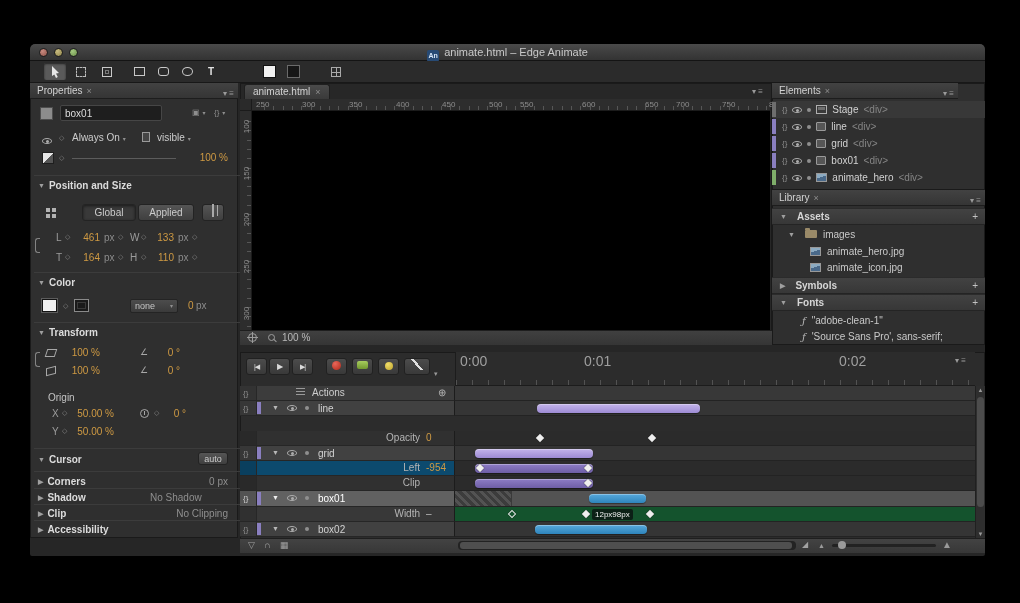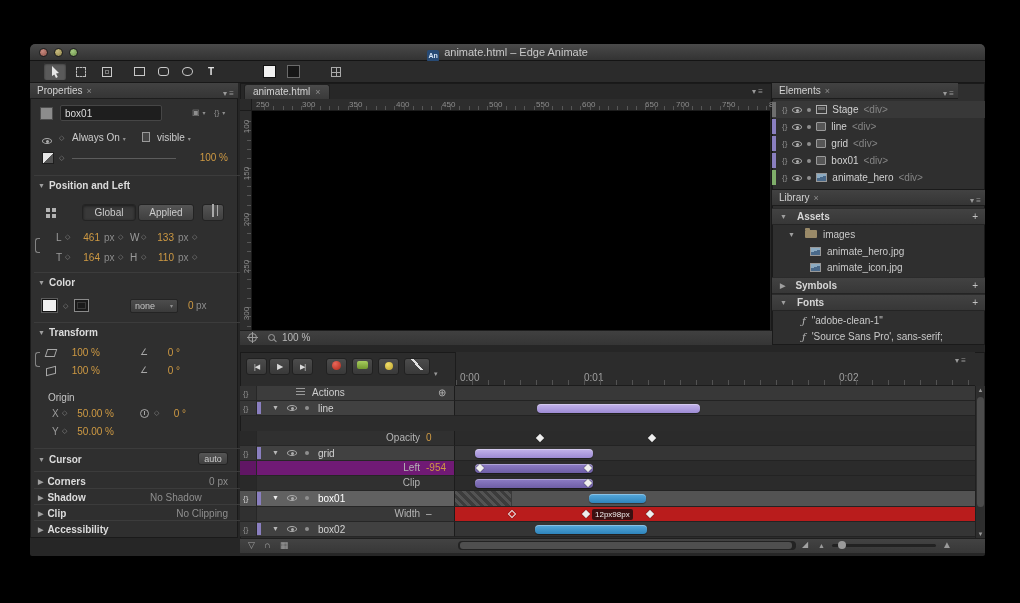--- a/index.html
+++ b/index.html
@@ -98,21 +98,21 @@
 
   
   .tlbg{position:absolute;left:210px;top:308px;width:745px;height:201px;background:#2c2c2c;border:1px solid #1a1a1a}
   .pbtn{position:absolute;top:314px;width:21px;height:17px;background:linear-gradient(#4c4c4c,#393939);border:1px solid #212121;border-radius:3px;color:#dadada;text-align:center;line-height:15px;font-size:7px;letter-spacing:-1px}
   .rec{display:inline-block;width:9px;height:9px;border-radius:50%;background:radial-gradient(circle at 35% 30%,#e8675a,#b22718);vertical-align:-1px}
   .grn{display:inline-block;width:11px;height:8px;border-radius:2px;background:linear-gradient(#a7cc5e,#72982f)}
   .blb{display:inline-block;width:8px;height:8px;border-radius:50%;background:radial-gradient(circle at 35% 30%,#f0dd6a,#c0a52c);vertical-align:-1px}
   .easeline{display:inline-block;width:14px;height:11px;background:linear-gradient(45deg,transparent 44%,#e0e0e0 44% 56%,transparent 56%)}
   .truler{position:absolute;left:425px;top:308px;width:520px;height:34px;background:#2c2c2c;border-bottom:1px solid #1c1c1c;border-left:1px solid #1c1c1c}
   .truler::after{content:"";position:absolute;left:0;right:0;bottom:0;height:5px;background:repeating-linear-gradient(to right,#525252 0 1px,transparent 1px 16px)}
-  .tlab{position:absolute;top:20px;color:#9f9f9f;font-size:10px}
+  .tlab{position:absolute;top:1px;color:#9f9f9f;font-size:14px}
   .trow{position:absolute;left:210px;width:735px}
   .tn{position:absolute;left:0;top:0;bottom:0;width:215px;border-right:1px solid #1c1c1c;border-bottom:1px solid #262626}
   .tn::before{content:"";position:absolute;left:0;top:0;bottom:0;width:16px;background:rgba(0,0,0,.14);border-right:1px solid #272727}
   .ta{position:absolute;left:215px;right:0;top:0;bottom:0;border-bottom:1px solid #232323;background-image:repeating-linear-gradient(to right,rgba(255,255,255,.025) 0 1px,transparent 1px 32px)}
   .tstripe{position:absolute;left:17px;top:1px;bottom:1px;width:4px;background:#8a7fc0}
   .ttri{position:absolute;left:32px;top:3px;color:#b8b8b8;font-size:7px}
   .teye{position:absolute;left:47px;top:4px}
   .tdot{position:absolute;left:65px;top:5px}
   .tname{position:absolute;left:78px;top:2px;color:#d2d2d2}
   .plabel{position:absolute;left:80px;width:100px;top:1px;text-align:right;color:#b5b5b5}
@@ -207,21 +207,21 @@
   <span class="abs" style="left:127px;top:88px;color:#cdcdcd"><span>visible</span><span class="caret">▾</span></span>
 
   
   <span class="abs opic" style="left:12px;top:108px"></span>
   <span class="abs dia" style="left:29px;top:110px">◇</span>
   <div class="abs" style="left:42px;top:114px;width:104px;height:1px;background:#5c5c5c"></div>
   <span class="abs val" style="left:154px;top:108px;width:44px;text-align:right">100 %</span>
 
   
   <div class="sep" style="top:131px"></div>
-  <div class="sechead" style="left:8px;top:136px"><span class="tri">▼</span><span>Position and Left</span></div>
+  <div class="sechead" style="left:8px;top:136px"><span class="tri">▼</span><span>Position and Size</span></div>
 
   <span class="quad" style="left:16px;top:164px"></span>
   <div class="btn pressed" style="left:52px;top:160px;width:54px;height:17px;line-height:16px">Global</div>
   <div class="btn" style="left:108px;top:160px;width:56px;height:17px;line-height:16px">Applied</div>
   <div class="btn" style="left:172px;top:160px;width:22px;height:17px"><span class="icon-grid" style="margin:3px auto"></span></div>
 
   <span class="chain" style="left:5px;top:194px"></span>
   
   <span class="abs lbl" style="left:26px;top:188px">L</span>
   <span class="abs dia" style="left:35px;top:189px">◇</span>
@@ -304,21 +304,21 @@
   <div class="tab" style="left:214px;top:40px"><span>animate.html</span><span class="x" style="color:#8d8d8d;margin-left:5px;font-size:9px">×</span></div>
   <span class="pmenu" style="left:722px;top:43px">▾ ≡</span>
   <div class="corner"></div>
   <div class="ruler-h">
     <span class="rlbl" style="left:4px;top:1px">250</span>
     <span class="rlbl" style="left:50px;top:1px">300</span>
     <span class="rlbl" style="left:97px;top:1px">350</span>
     <span class="rlbl" style="left:144px;top:1px">400</span>
     <span class="rlbl" style="left:190px;top:1px">450</span>
     <span class="rlbl" style="left:237px;top:1px">500</span>
-    <span class="rlbl" style="left:284px;top:1px">550</span>
+    <span class="rlbl" style="left:268px;top:1px">550</span>
     <span class="rlbl" style="left:330px;top:1px">600</span>
     <span class="rlbl" style="left:393px;top:1px">650</span>
     <span class="rlbl" style="left:424px;top:1px">700</span>
     <span class="rlbl" style="left:470px;top:1px">750</span>
     <span class="rlbl" style="left:517px;top:1px">800</span>
   </div>
   <div class="ruler-v"></div>
   <span class="rlbl" style="left:204px;top:78px;width:24px;text-align:center;transform:rotate(-90deg)">100</span>
   <span class="rlbl" style="left:204px;top:125px;width:24px;text-align:center;transform:rotate(-90deg)">150</span>
   <span class="rlbl" style="left:204px;top:171px;width:24px;text-align:center;transform:rotate(-90deg)">200</span>
@@ -487,21 +487,21 @@
       <span class="ttri">▼</span>
       <span class="teye eye"></span>
       <span class="tdot ldot"></span>
       <span class="tname">grid</span>
     </div>
     <div class="ta" style="background:#353535">
       <span class="tbar bar-pl" style="left:20px;width:118px"></span>
     </div>
   </div>
   <div class="trow" style="top:417px;height:15px">
-    <div class="tn" style="background:#701a75">
+    <div class="tn" style="background:#0c4a6e">
       <span class="plabel">Left</span>
       <span class="pval">-954</span>
     </div>
     <div class="ta" style="background:#2b2b2b">
       <span class="tbar bar-pd" style="left:20px;width:118px"></span>
       <span class="kf" style="left:22px"></span>
       <span class="kf" style="left:130px"></span>
     </div>
   </div>
   <div class="trow" style="top:432px;height:15px">
@@ -528,21 +528,21 @@
     <div class="ta" style="background:#535353">
       <span class="hatch"></span>
       <span class="tbar bar-bl" style="left:134px;width:57px"></span>
     </div>
   </div>
   <div class="trow" style="top:463px;height:15px">
     <div class="tn" style="background:#383838">
       <span class="plabel">Width</span>
       <span class="pval" style="color:#bdbdbd">–</span>
     </div>
-    <div class="ta" style="background:#b91c1c">
+    <div class="ta" style="background:#14532d">
       <span class="kf open" style="left:54px"></span>
       <span class="kf" style="left:128px"></span>
       <span class="chip" style="left:137px">12px98px</span>
       <span class="kf" style="left:192px"></span>
     </div>
   </div>
 
   
   <div class="trow" style="top:478px;height:15px">
     <div class="tn" style="background:#414141">

